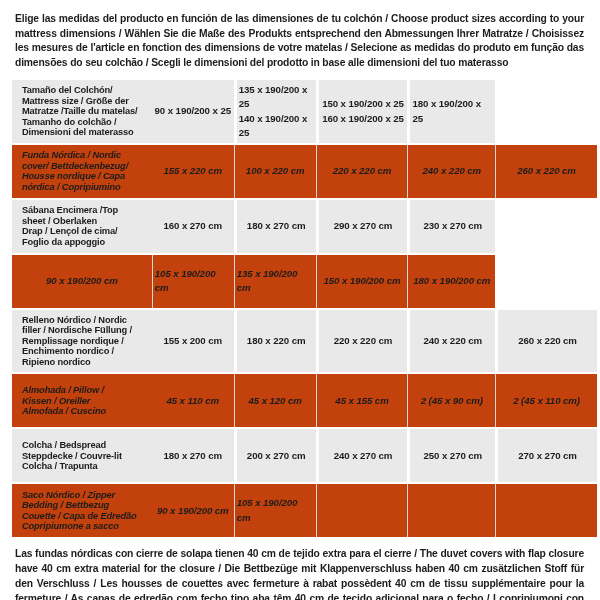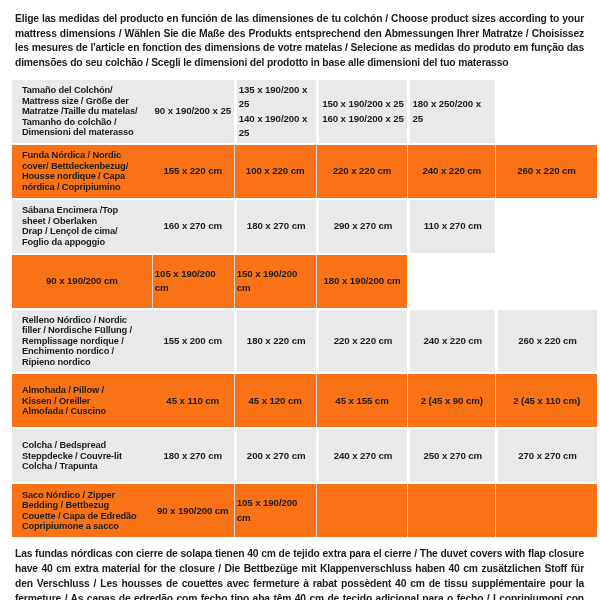--- a/index.html
+++ b/index.html
@@ -26,21 +26,21 @@
     display: flex;
     flex-direction: column;
     row-gap: 2px;
     margin: 6px 3px 0 12px;
   }
   .t-row {
     display: grid;
     grid-template-columns: 23.9% 14% 14% 15.7% 15% 17.4%;
   }
   .t-row.gray .cell { background: #e9e9e9; }
-  .t-row.white .cell { background: #f97316; }
+  .t-row.white .cell { background: #c2410c; font-style: italic; }
   .cell {
     display: flex;
     align-items: center;
     min-height: 53px;
     box-sizing: border-box;
   }
   .label-cell {
     padding: 5px 4px 5px 10px;
     font-size: 9.3px;
     font-weight: bold;
@@ -79,46 +79,47 @@
       <div class="cell label-cell">Tamaño del Colchón/
 Mattress size / Größe der
 Matratze /Taille du matelas/
 Tamanho do colchão /
 Dimensioni del materasso</div>
       <div class="cell value-cell">90 x 190/200 x 25</div>
       <div class="cell value-cell sep">135 x 190/200 x 25
 140 x 190/200 x 25</div>
       <div class="cell value-cell sep">150 x 190/200 x 25
 160 x 190/200 x 25</div>
-      <div class="cell value-cell sep">180 x 250/200 x 25</div>
+      <div class="cell value-cell sep">180 x 190/200 x 25</div>
     </div>
     <div class="t-row white">
       <div class="cell label-cell">Funda Nórdica /  Nordic
 cover/ Bettdeckenbezug/
 Housse nordique  / Capa
 nórdica / Copripiumino</div>
       <div class="cell value-cell">155 x 220 cm</div>
       <div class="cell value-cell sep">100 x 220 cm</div>
       <div class="cell value-cell sep">220 x 220 cm</div>
       <div class="cell value-cell sep">240 x 220 cm</div>
       <div class="cell value-cell sep">260 x 220 cm</div>
     </div>
     <div class="t-row gray">
       <div class="cell label-cell">Sábana Encimera /Top
 sheet / Oberlaken
 Drap / Lençol de cima/
 Foglio da appoggio</div>
       <div class="cell value-cell">160 x 270 cm</div>
       <div class="cell value-cell sep">180 x 270 cm</div>
       <div class="cell value-cell sep">290 x 270 cm</div>
-      <div class="cell value-cell sep">110 x 270 cm</div>
+      <div class="cell value-cell sep">230 x 270 cm</div>
     </div>
     <div class="t-row white">
       <div class="cell value-cell">90 x 190/200 cm</div>
       <div class="cell value-cell sep">105 x 190/200 cm</div>
+      <div class="cell value-cell sep">135 x 190/200 cm</div>
       <div class="cell value-cell sep">150 x 190/200 cm</div>
       <div class="cell value-cell sep">180 x 190/200 cm</div>
     </div>
     <div class="t-row gray">
       <div class="cell label-cell">Relleno Nórdico / Nordic
 filler / Nordische Füllung /
 Remplissage nordique /
 Enchimento nordico /
 Ripieno nordico</div>
       <div class="cell value-cell">155 x 200 cm</div>

